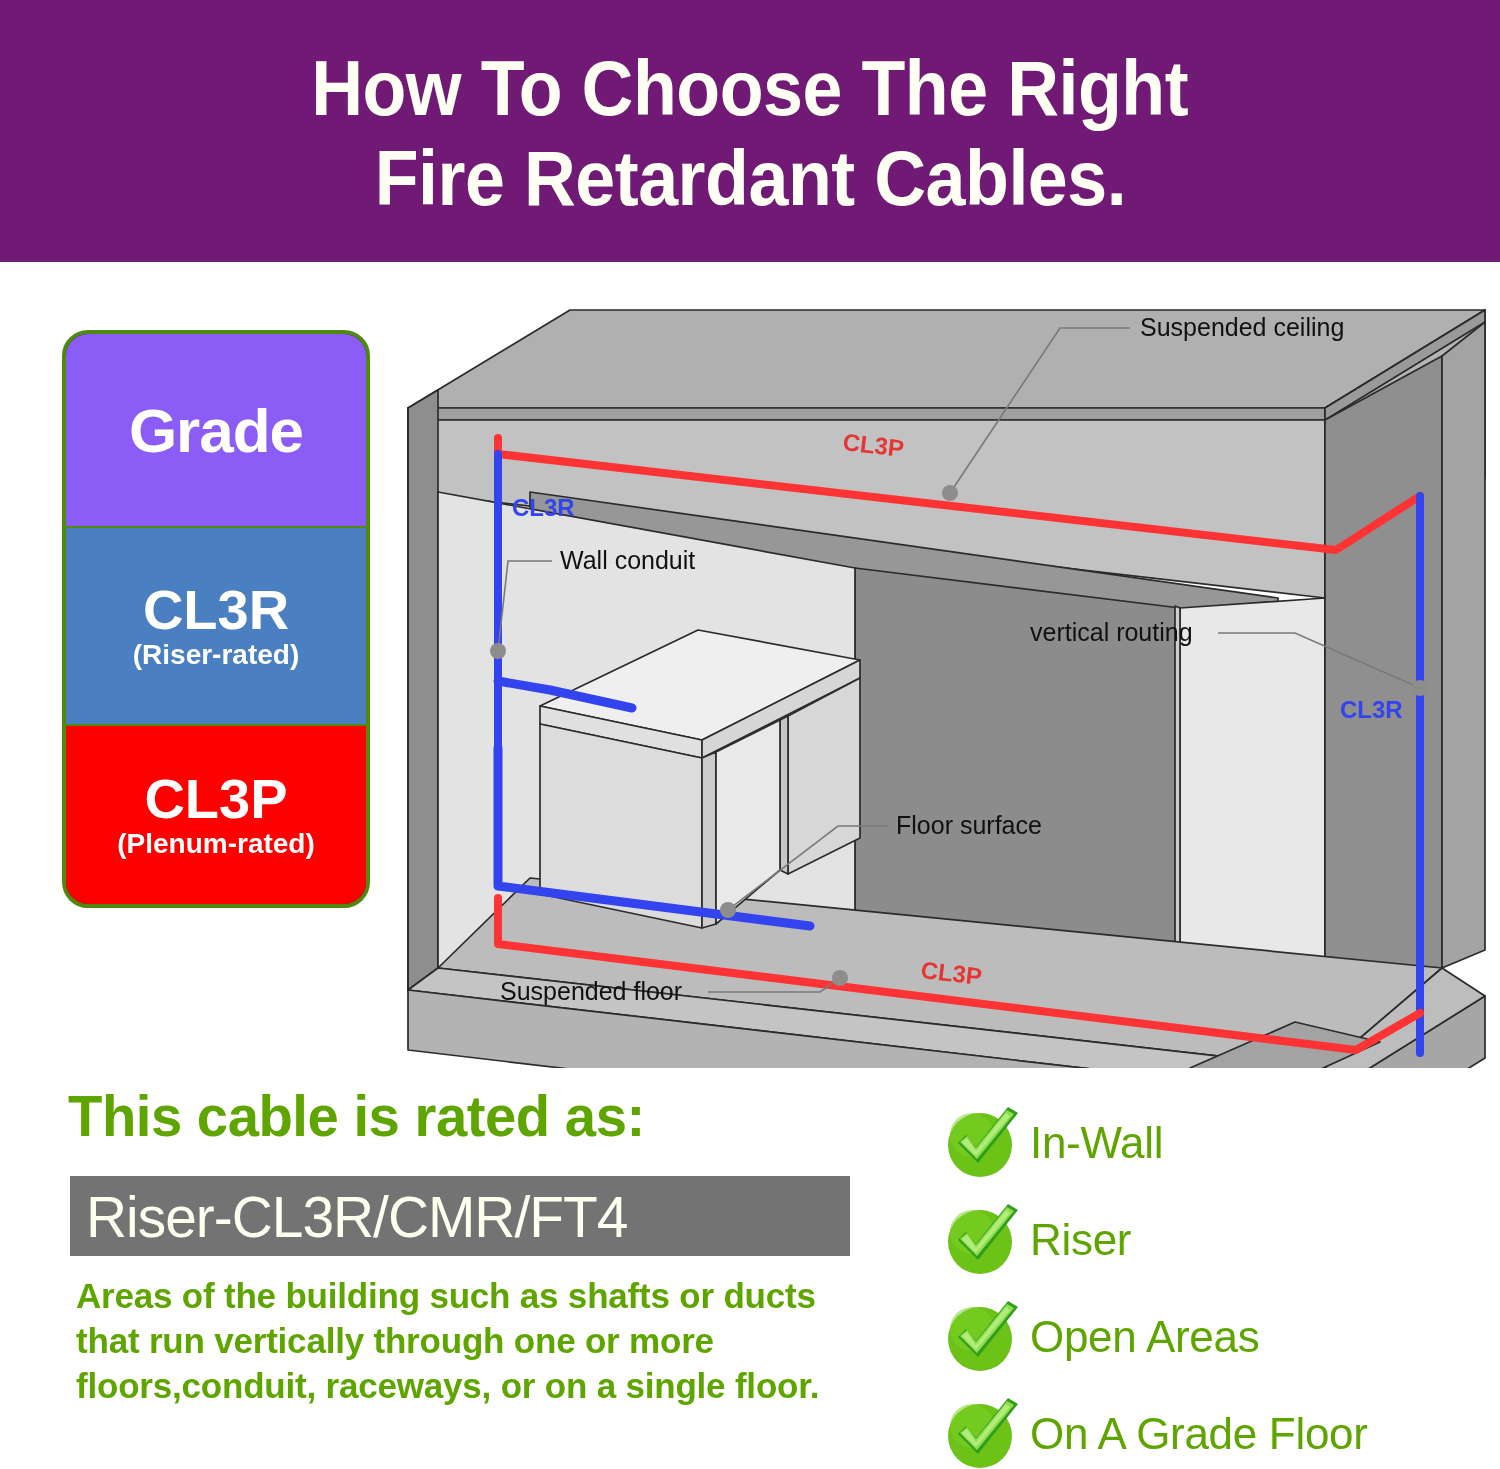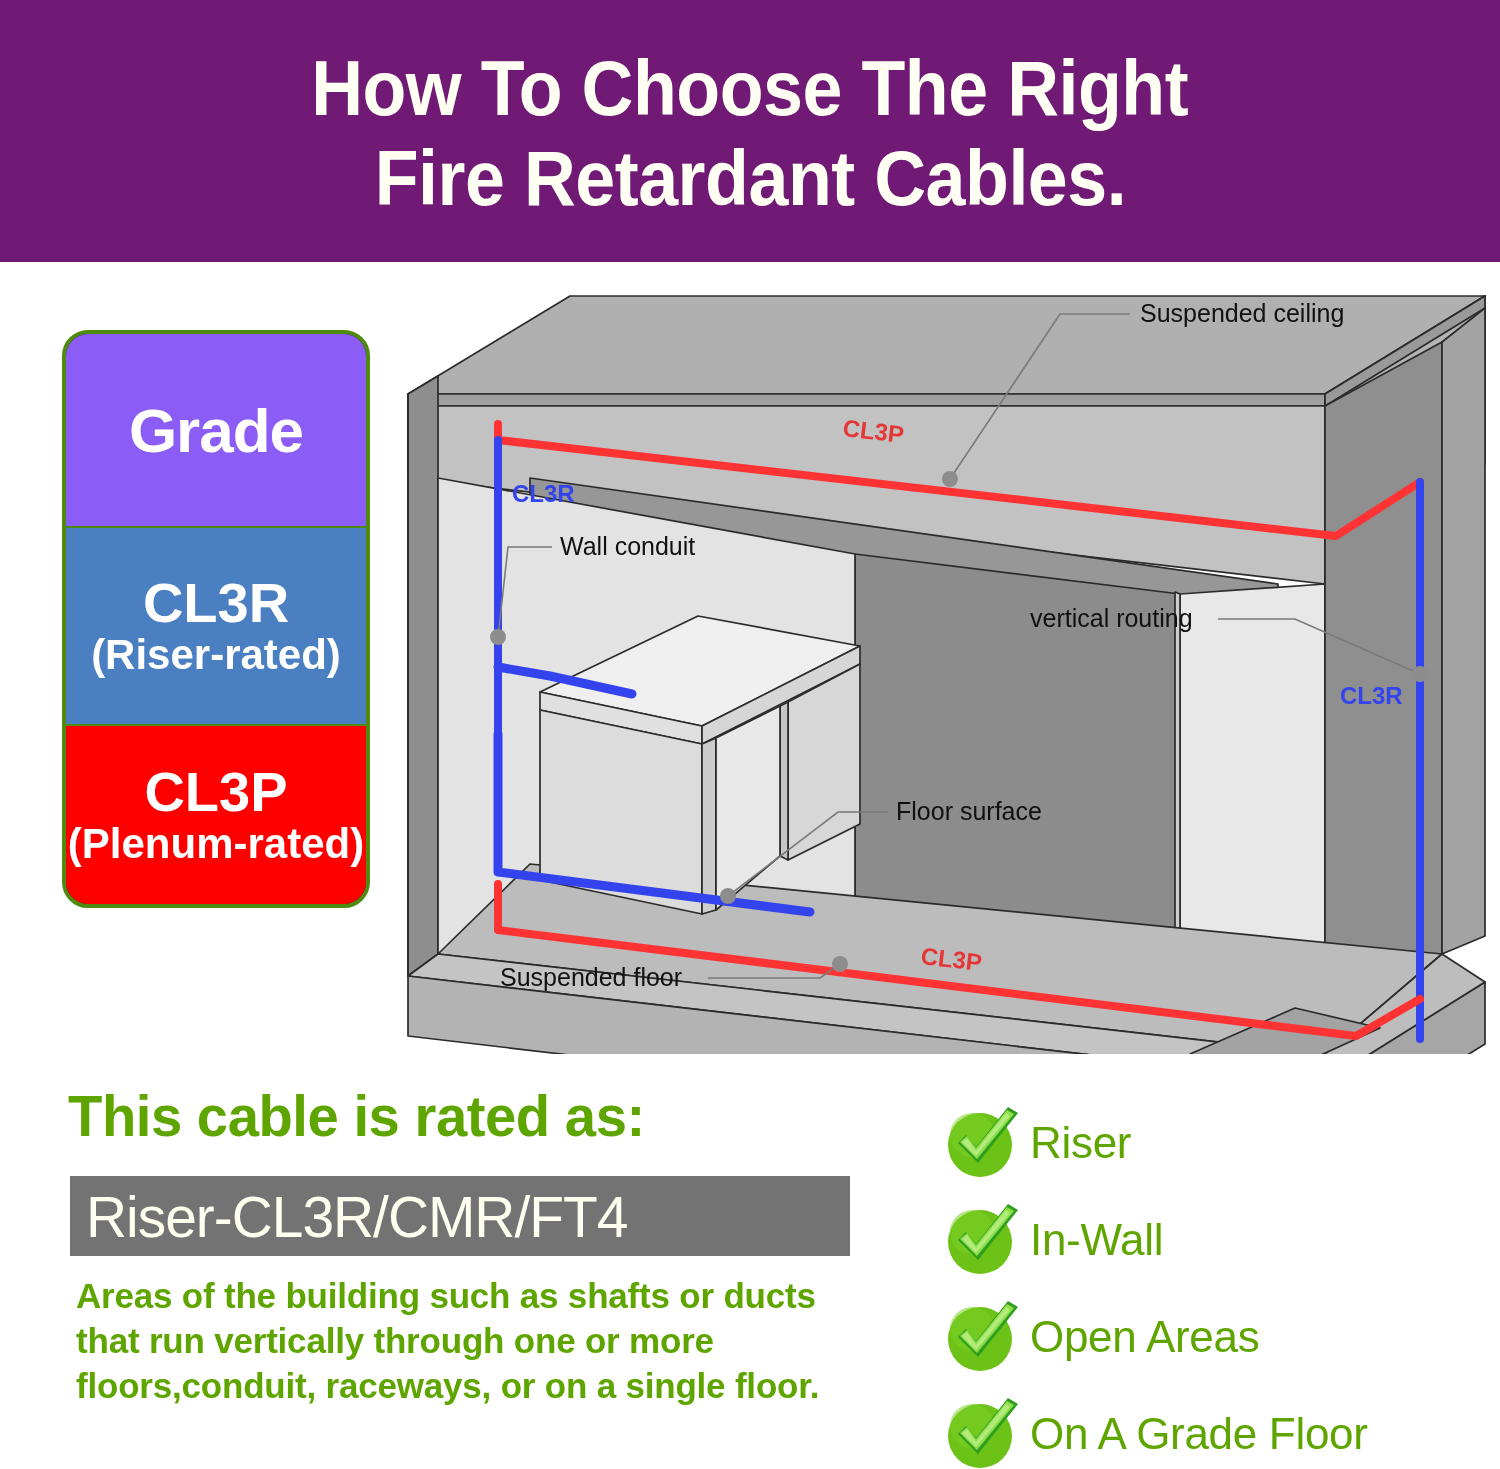--- a/index.html
+++ b/index.html
@@ -45,24 +45,24 @@
     width:100%;box-sizing:border-box;
     display:flex;flex-direction:column;
     align-items:center;justify-content:center;
     text-align:center;color:#ffffff;
   }
   #grade-seg-head{height:192px;background:#8b5cf6;}
   #grade-seg-riser{height:200px;background:#4a7fc1;border-top:2px solid #4e8a0e;border-bottom:2px solid #4e8a0e;}
   #grade-seg-plenum{height:178px;background:#ff0000;}
   .grade-title{font-size:62px;font-weight:bold;letter-spacing:-1px;}
   .grade-code{font-size:56px;font-weight:bold;letter-spacing:0px;line-height:1.0;}
-  .grade-sub{font-size:42px;font-weight:bold;line-height:1.05;margin-top:2px;}
-
-  
-  #diagram{position:absolute;left:390px;top:264px;width:1105px;height:790px;text-align:right;}
+  .grade-sub{font-size:28px;font-weight:bold;line-height:1.05;margin-top:2px;}
+
+  
+  #diagram{position:absolute;left:390px;top:278px;width:1105px;height:790px;text-align:right;}
   #diagram svg{display:block;}
   .lbl{font-family:"Liberation Sans", sans-serif;font-size:25px;fill:#111111;}
   .cablelbl{font-family:"Liberation Sans", sans-serif;font-size:24px;font-weight:bold;}
 
   
   #rated-heading{
     position:absolute;left:68px;top:1082px;
     font-size:58px;font-weight:bold;color:#5fa500;
     white-space:nowrap;letter-spacing:-0.5px;
     transform:scaleX(0.97);transform-origin:left center;
@@ -234,46 +234,46 @@
   <div class="check-row">
     <span class="check-badge">
       <svg width="86" height="82" viewBox="0 0 86 82">
         <circle cx="38" cy="46" r="32" fill="#6cc216"></circle>
         <circle cx="30" cy="36" r="22" fill="#7ed12a" opacity="0.55"></circle>
         <path d="M16 44 L24 36 L34 48 L66 8 L76 14 L36 64 Z" fill="#2f9e1e"></path>
         <path d="M18 43 L25 37 L34 49 L65 11 L72 15 L35 60 Z" fill="#8ede4a"></path>
         <path d="M20 43 L25 39 L34 52 L64 14 L68 17 L34 57 Z" fill="#bff08d" opacity="0.75"></path>
       </svg>
     </span>
+    <span class="check-label">In-Wall</span>
+  </div>
+
+  <div class="check-row">
+    <span class="check-badge">
+      <svg width="86" height="82" viewBox="0 0 86 82">
+        <circle cx="38" cy="46" r="32" fill="#6cc216"></circle>
+        <circle cx="30" cy="36" r="22" fill="#7ed12a" opacity="0.55"></circle>
+        <path d="M16 44 L24 36 L34 48 L66 8 L76 14 L36 64 Z" fill="#2f9e1e"></path>
+        <path d="M18 43 L25 37 L34 49 L65 11 L72 15 L35 60 Z" fill="#8ede4a"></path>
+        <path d="M20 43 L25 39 L34 52 L64 14 L68 17 L34 57 Z" fill="#bff08d" opacity="0.75"></path>
+      </svg>
+    </span>
     <span class="check-label">Riser</span>
   </div>
 
   <div class="check-row">
     <span class="check-badge">
       <svg width="86" height="82" viewBox="0 0 86 82">
         <circle cx="38" cy="46" r="32" fill="#6cc216"></circle>
         <circle cx="30" cy="36" r="22" fill="#7ed12a" opacity="0.55"></circle>
         <path d="M16 44 L24 36 L34 48 L66 8 L76 14 L36 64 Z" fill="#2f9e1e"></path>
         <path d="M18 43 L25 37 L34 49 L65 11 L72 15 L35 60 Z" fill="#8ede4a"></path>
         <path d="M20 43 L25 39 L34 52 L64 14 L68 17 L34 57 Z" fill="#bff08d" opacity="0.75"></path>
       </svg>
     </span>
-    <span class="check-label">In-Wall</span>
-  </div>
-
-  <div class="check-row">
-    <span class="check-badge">
-      <svg width="86" height="82" viewBox="0 0 86 82">
-        <circle cx="38" cy="46" r="32" fill="#6cc216"></circle>
-        <circle cx="30" cy="36" r="22" fill="#7ed12a" opacity="0.55"></circle>
-        <path d="M16 44 L24 36 L34 48 L66 8 L76 14 L36 64 Z" fill="#2f9e1e"></path>
-        <path d="M18 43 L25 37 L34 49 L65 11 L72 15 L35 60 Z" fill="#8ede4a"></path>
-        <path d="M20 43 L25 39 L34 52 L64 14 L68 17 L34 57 Z" fill="#bff08d" opacity="0.75"></path>
-      </svg>
-    </span>
     <span class="check-label">Open Areas</span>
   </div>
 
   <div class="check-row">
     <span class="check-badge">
       <svg width="86" height="82" viewBox="0 0 86 82">
         <circle cx="38" cy="46" r="32" fill="#6cc216"></circle>
         <circle cx="30" cy="36" r="22" fill="#7ed12a" opacity="0.55"></circle>
         <path d="M16 44 L24 36 L34 48 L66 8 L76 14 L36 64 Z" fill="#2f9e1e"></path>
         <path d="M18 43 L25 37 L34 49 L65 11 L72 15 L35 60 Z" fill="#8ede4a"></path>

